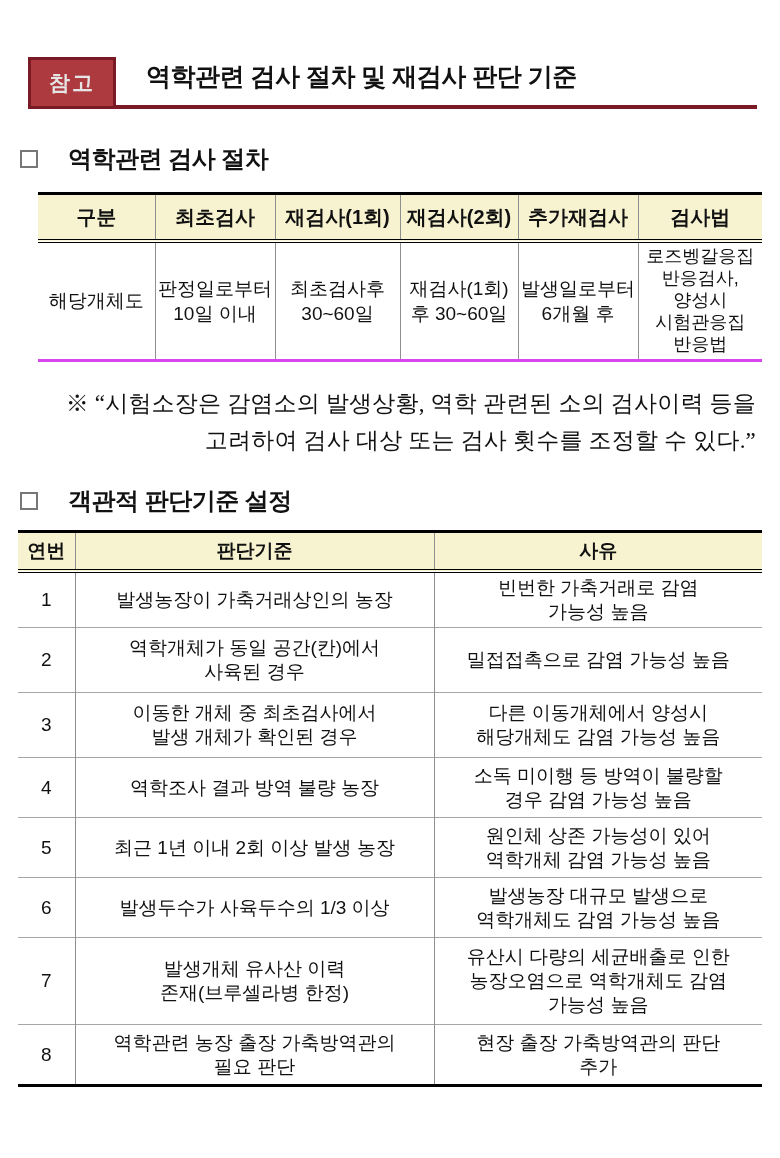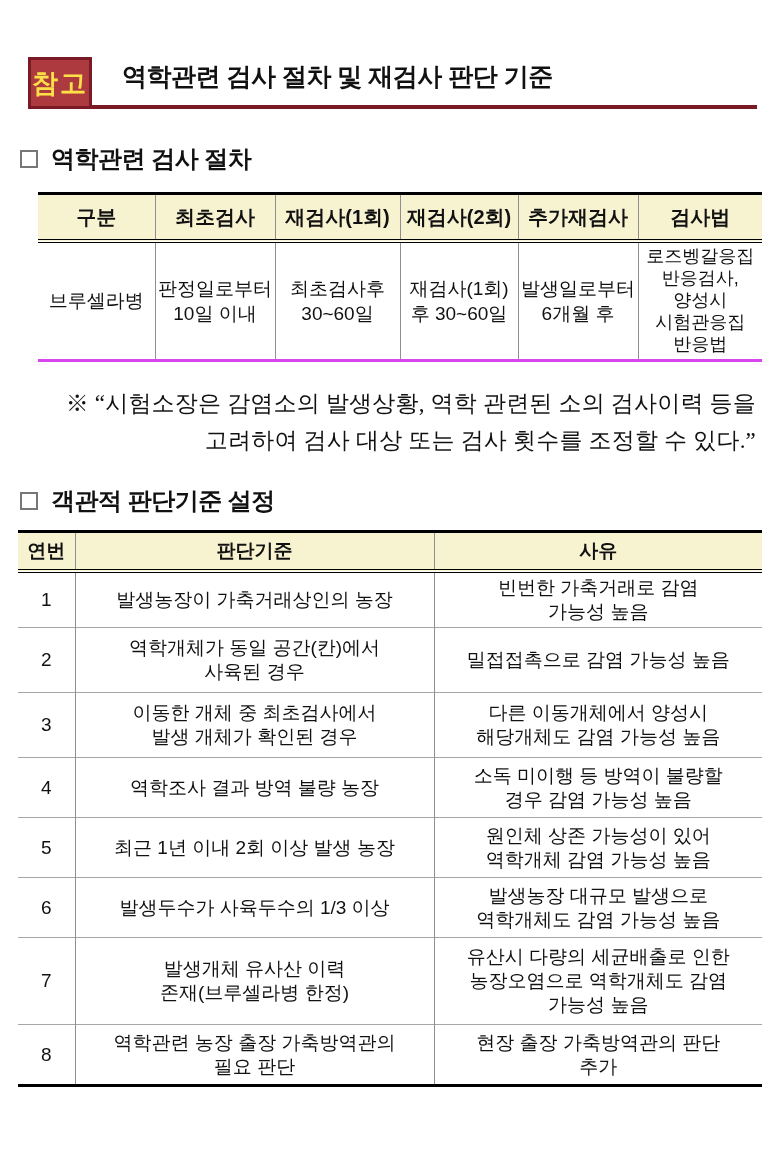--- a/index.html
+++ b/index.html
@@ -18,35 +18,35 @@
   }
   .page{width:780px;height:1158px;position:relative;}
 
   
   .hdr{
     margin:57px 23px 0 28px;
     display:flex;align-items:flex-end;
     border-bottom:4px solid var(--accent-dark);
   }
   .badge{
-    box-sizing:border-box;width:64px;height:52px;margin-bottom:-4px;
+    box-sizing:border-box;width:88px;height:52px;margin-bottom:-4px;
     background:var(--badge-fill);border:3px solid var(--accent-dark);
-    color:#fde047;font-size:26px;font-weight:bold;
+    color:#e5e5e5;font-size:21px;font-weight:bold;
     display:flex;align-items:center;justify-content:center;
     letter-spacing:2px;
   }
   .title{
     margin:0 0 0 30px;padding-bottom:12px;
     font-size:25px;font-weight:bold;letter-spacing:-0.5px;
   }
 
   
   .sec-h{
     display:flex;align-items:center;
-    margin:34px 0 0 20px;font-size:24px;font-weight:bold;letter-spacing:-0.5px;
+    margin:34px 0 0 20px;font-size:24px;font-weight:bold;letter-spacing:-0.5px;gap:17px;
   }
   .sq{
     box-sizing:border-box;width:18px;height:18px;
     border:2px solid #777;background:#fff;margin-right:13px;flex:0 0 auto;
   }
 
   
   table{border-collapse:collapse;table-layout:fixed;}
   th,td{
     text-align:center;vertical-align:middle;
@@ -116,21 +116,21 @@
         <th>구분</th>
         <th>최초검사</th>
         <th>재검사(1회)</th>
         <th>재검사(2회)</th>
         <th>추가재검사</th>
         <th>검사법</th>
       </tr>
     </thead>
     <tbody>
       <tr class="r2">
-        <td>브루셀라병</td>
+        <td>해당개체도</td>
         <td>판정일로부터
 10일 이내</td>
         <td>최초검사후
 30~60일</td>
         <td>재검사(1회)
 후 30~60일</td>
         <td>발생일로부터
 6개월 후</td>
         <td class="small">로즈벵갈응집
 반응검사,

